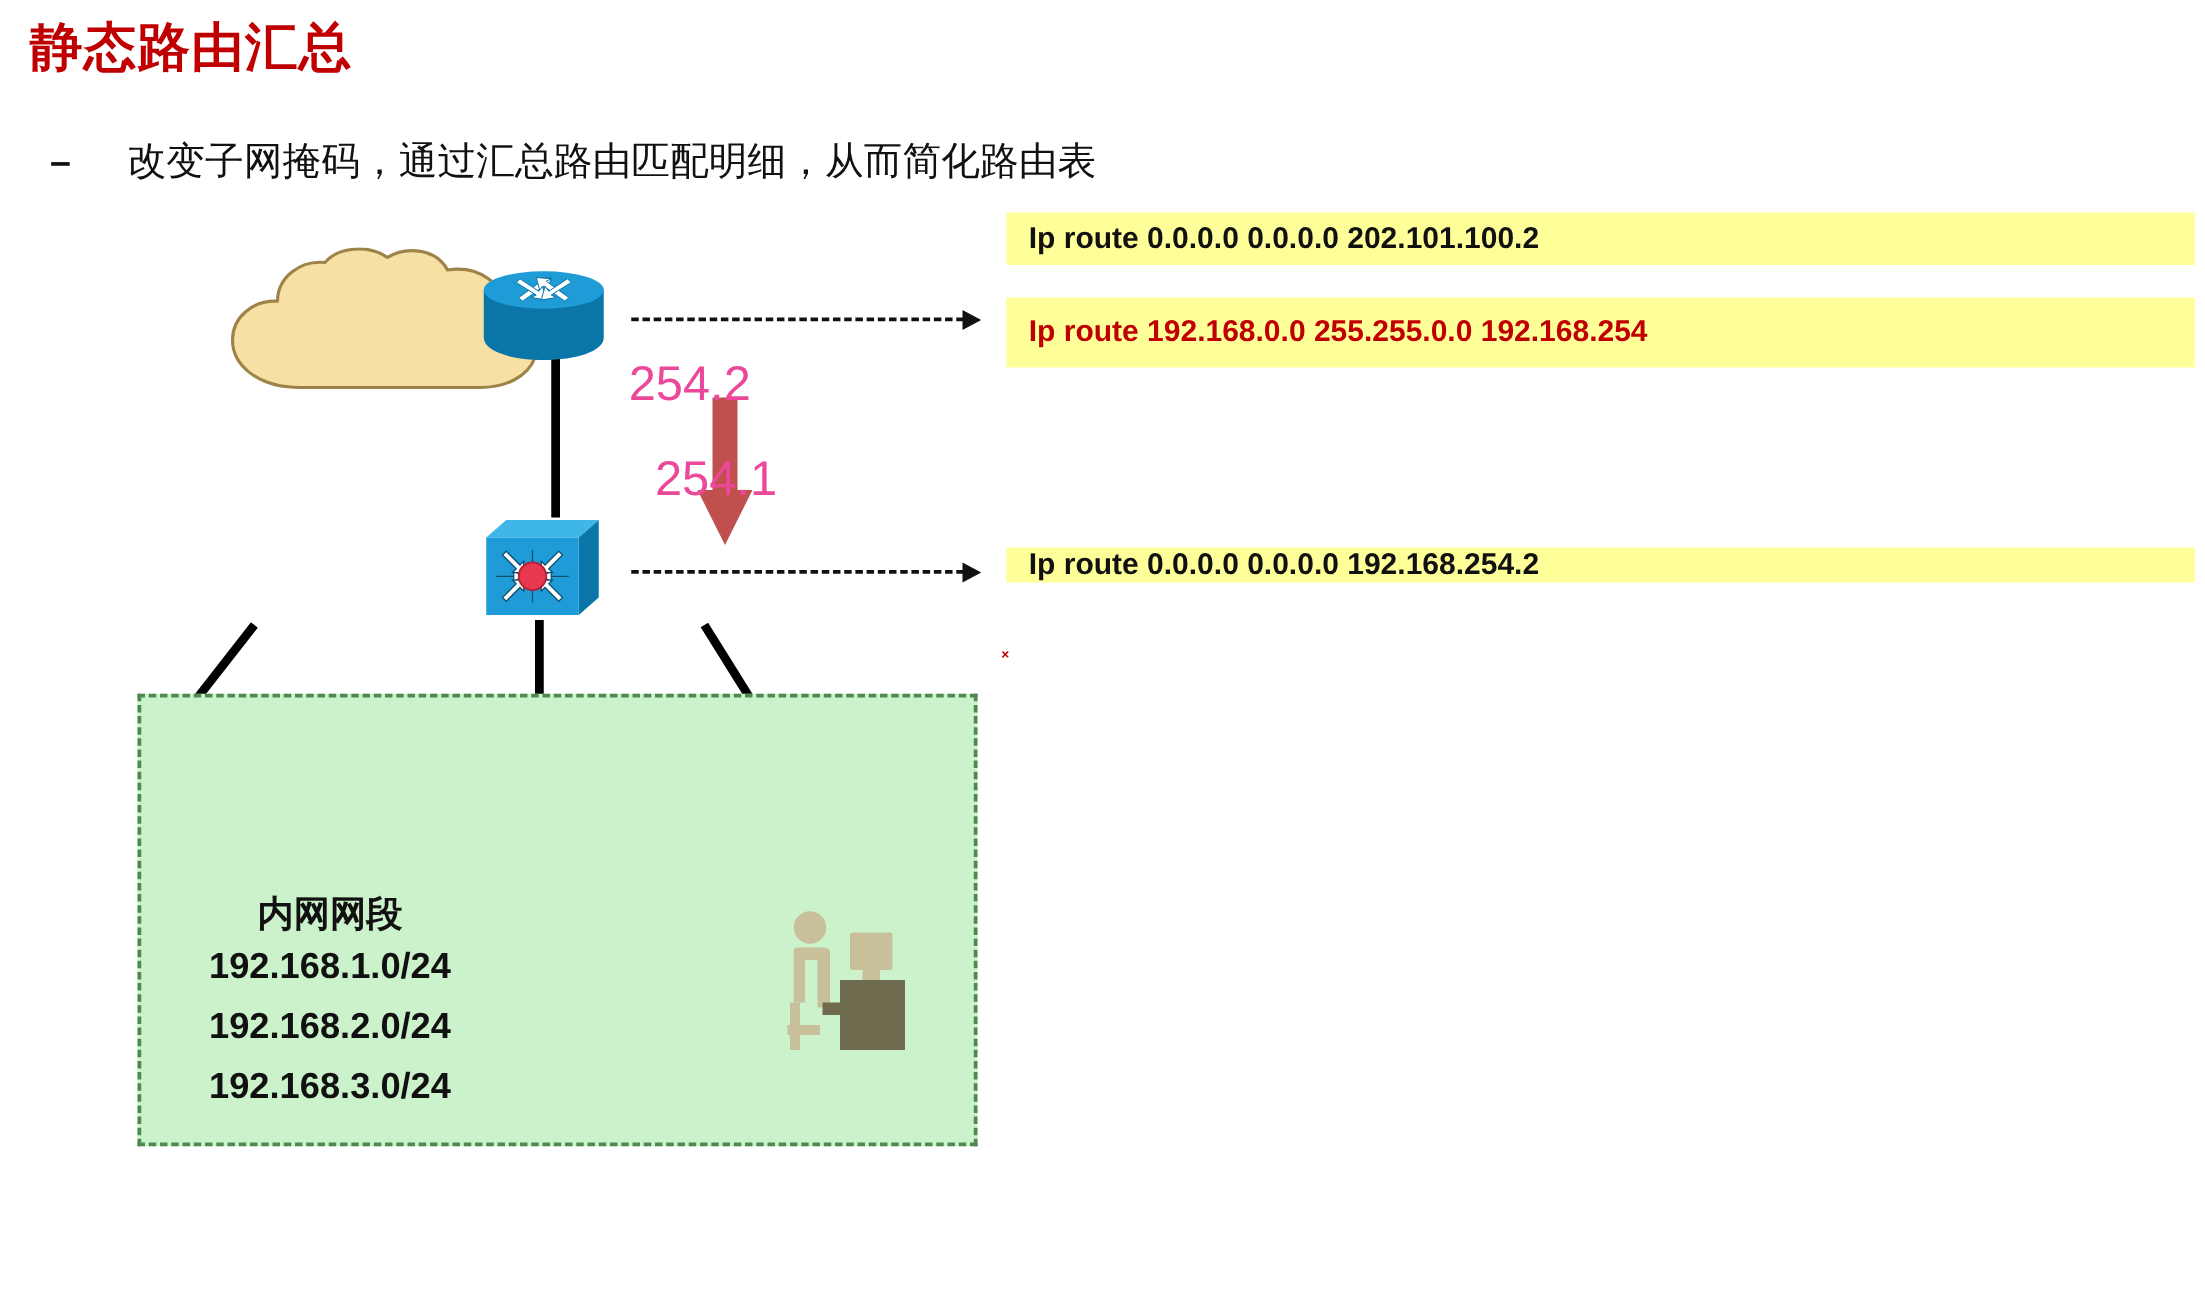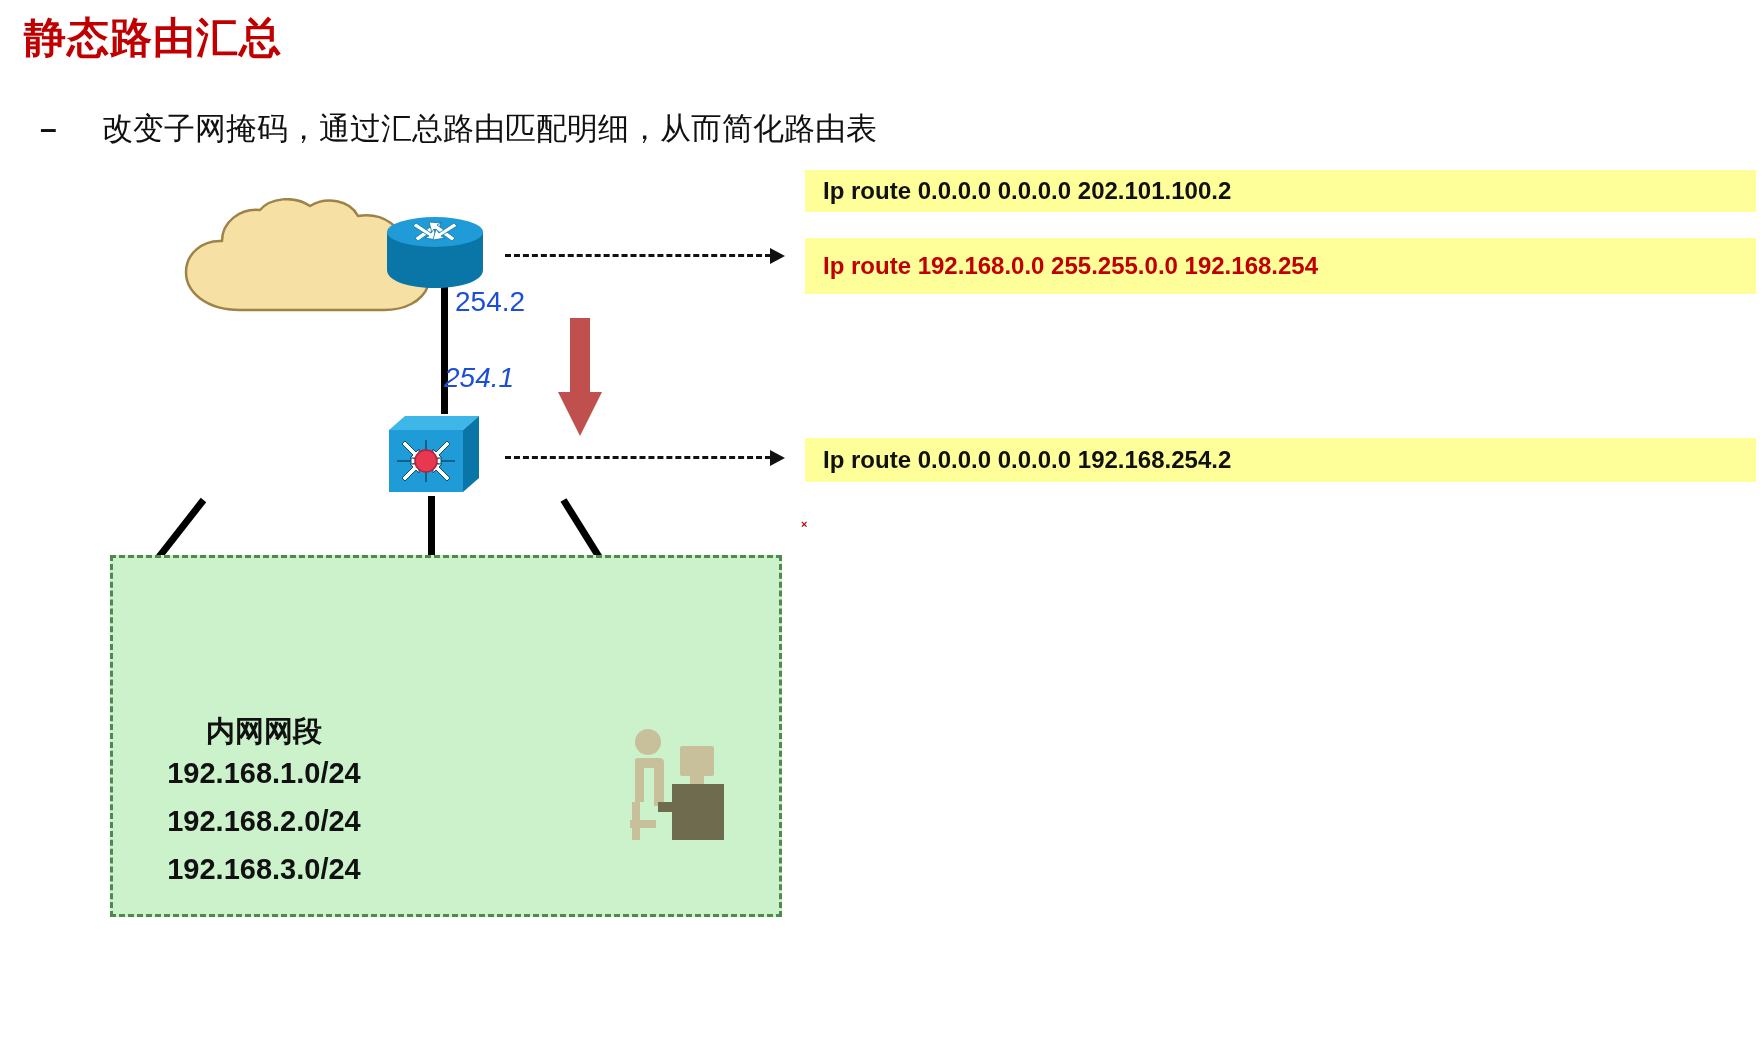--- a/index.html
+++ b/index.html
@@ -37,21 +37,21 @@
     position:absolute;
     background:#FFFF99;
     display:flex;align-items:center;
     padding-left:18px;
     box-sizing:border-box;
     font-size:24px;font-weight:bold;
     white-space:nowrap;
   }
   #route-box-0{left:805px;top:170px;width:951px;height:42px;color:#111;}
   #route-box-1{left:805px;top:238px;width:951px;height:56px;color:#C00000;}
-  #route-box-2{left:805px;top:438px;width:951px;height:44px;color:#111;}
+  #route-box-2{left:805px;top:438px;width:951px;height:28px;color:#111;}
 
   .tiny-mark{
     position:absolute;left:801px;top:518px;
     font-size:11px;color:#C00000;font-weight:bold;
   }
 
   
   .dashed-arrow{
     position:absolute;height:3px;
   }
@@ -101,25 +101,26 @@
   .link{position:absolute;background:#000;}
   #link-router-switch{left:441px;top:286px;width:7px;height:128px;}
   #link-sw-left{left:200px;top:500px;width:7px;height:110px;
       transform-origin:top center;transform:rotate(38deg);}
   #link-sw-mid{left:428px;top:496px;width:7px;height:106px;}
   #link-sw-right{left:560px;top:500px;width:7px;height:110px;
       transform-origin:top center;transform:rotate(-32deg);}
 
   
   .iface-label{
-    position:absolute;font-size:28px;color:#1d4ed8;font-weight:normal;
+    position:absolute;font-size:39px;color:#ec4899;font-weight:normal;
     white-space:nowrap;
+    margin-left:48px;
   }
   #label-254-2{left:455px;top:286px;}
-  #label-254-1{left:444px;top:362px;font-style:italic;}
+  #label-254-1{left:476px;top:362px;}
 
   
   .lan-box{
     position:absolute;left:110px;top:555px;width:672px;height:362px;
     background:#CCF2CC;
     border:3px dashed #4E8A4E;
     box-sizing:border-box;
   }
   .lan-text{
     position:absolute;left:0;width:672px;text-align:center;

